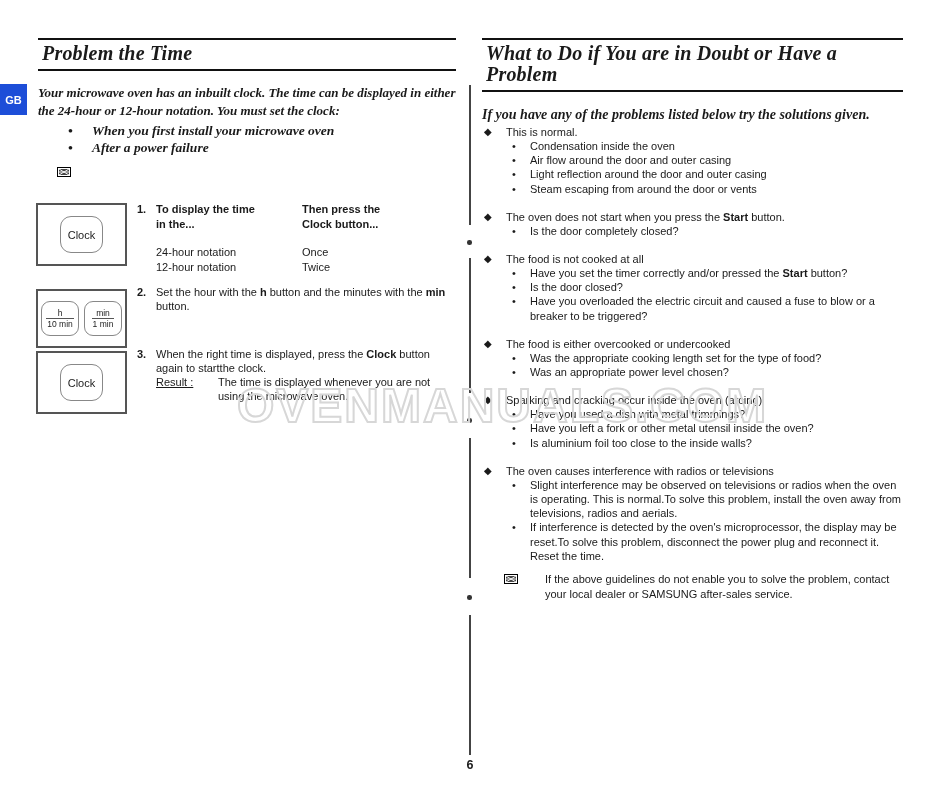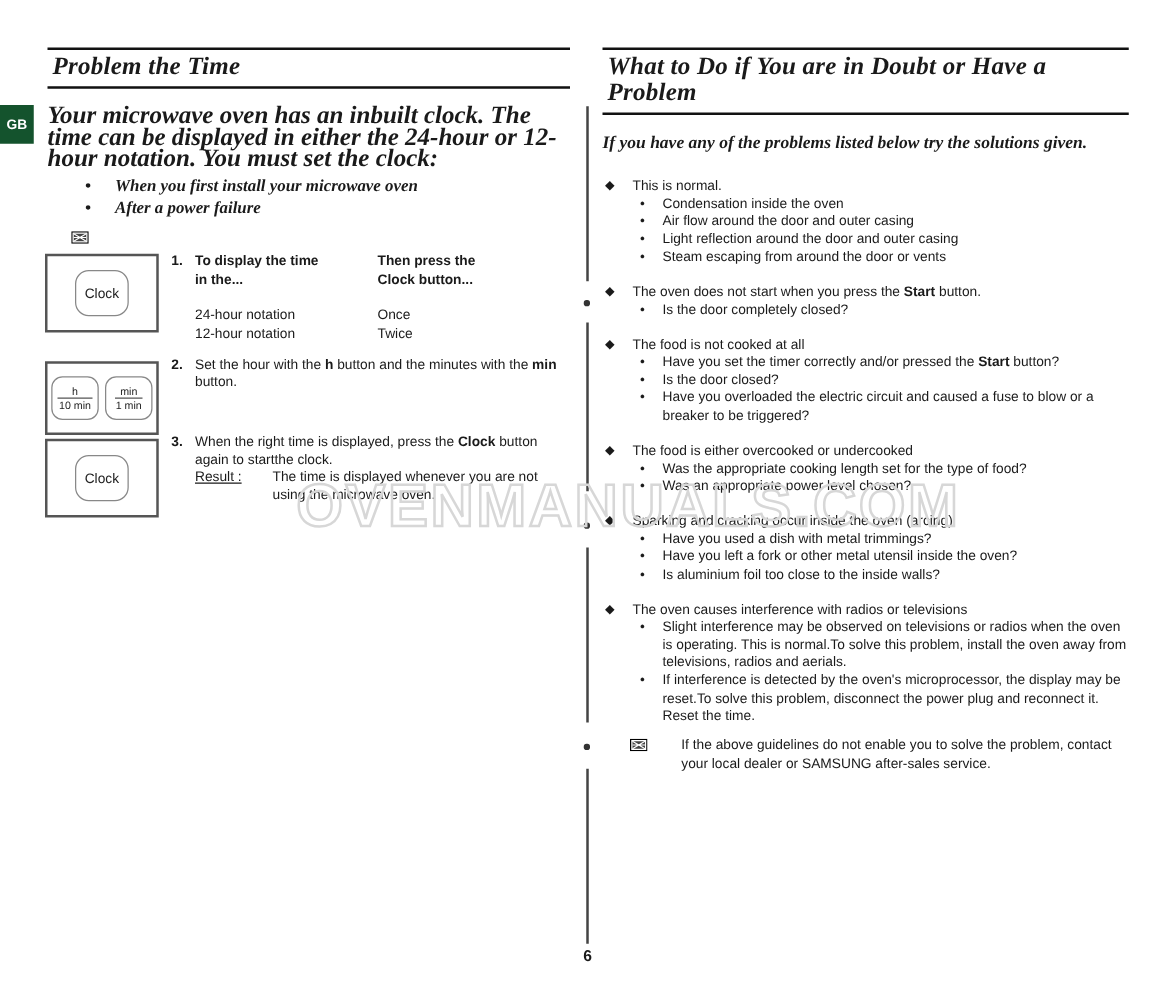--- a/index.html
+++ b/index.html
@@ -1,32 +1,32 @@
 <!DOCTYPE html>
 <html><head>
 <meta charset="utf-8">
 <style>
   html,body{margin:0;padding:0;}
   .page{position:relative;width:940px;height:793px;background:#ffffff;overflow:hidden;
         font-family:"Liberation Sans",sans-serif;color:#1a1a1a;}
 
   
-  .gb-tab{position:absolute;left:0;top:84px;width:27px;height:31px;background:#14532d;color:#fff;
+  .gb-tab{position:absolute;left:0;top:84px;width:27px;height:31px;background:#1d4ed8;color:#fff;
           font-weight:bold;font-size:11px;display:flex;align-items:center;justify-content:center;}
 
   
   .col-left{position:absolute;left:38px;top:30px;width:418px;}
   .col-right{position:absolute;left:482px;top:30px;width:421px;}
 
   .title-block{border-top:2px solid #111;border-bottom:2px solid #111;padding:3px 0 5px 4px;margin-top:8px;}
   h1{margin:0;font-family:"Liberation Serif",serif;font-style:italic;font-weight:bold;
      font-size:20px;line-height:21px;letter-spacing:.2px;}
 
   .intro{margin:13px 0 0 0;font-family:"Liberation Serif",serif;font-style:italic;font-weight:bold;
-         font-size:20px;line-height:17.5px;}
+         font-size:13px;line-height:17.5px;}
   .intro-r{margin:15px 0 0 0;font-family:"Liberation Serif",serif;font-style:italic;font-weight:bold;
            font-size:14px;line-height:16px;white-space:nowrap;}
 
   .bullets{margin:3px 0 0 0;padding:0;list-style:none;}
   .bullets li{position:relative;padding-left:54px;font-family:"Liberation Serif",serif;
               font-style:italic;font-weight:bold;font-size:13.5px;line-height:17px;}
   .bullets li .bdot{position:absolute;left:30px;top:0;}
   .bdot::before{content:"\2022";}
 
   .note-row{display:flex;margin-top:9px;}
@@ -56,21 +56,21 @@
   .step .num{position:absolute;left:0;top:0;font-weight:bold;}
   .step .body{margin-left:19px;}
   .s1-grid{display:grid;grid-template-columns:146px auto;font-weight:bold;line-height:14.5px;}
   .s1-rows{display:grid;grid-template-columns:146px auto;margin-top:14px;line-height:14.5px;}
   .result-grid{display:grid;grid-template-columns:62px auto;margin-top:0;}
   .result-label{text-decoration:underline;}
   b{font-weight:bold;text-align:center;}
 
   
   .sec{margin-top:14px;}
-  .sec-first{margin-top:19px;}
+  .sec-first{margin-top:2px;}
   .sec-head{position:relative;padding-left:24px;font-size:11px;line-height:14px;}
   .dmnd{position:absolute;left:2px;top:0;font-size:10px;}
   .dmnd::before{content:"\25C6";}
   .sec-item{position:relative;padding-left:48px;font-size:11px;line-height:14.2px;}
   .sec-item .idot{position:absolute;left:30px;top:0;}
   .idot::before{content:"\2022";}
   .note-right .nicon{margin-left:22px;margin-top:2px;}
   .note-right .note-text{margin-left:27px;width:352px;}
   .note-right{}
 

